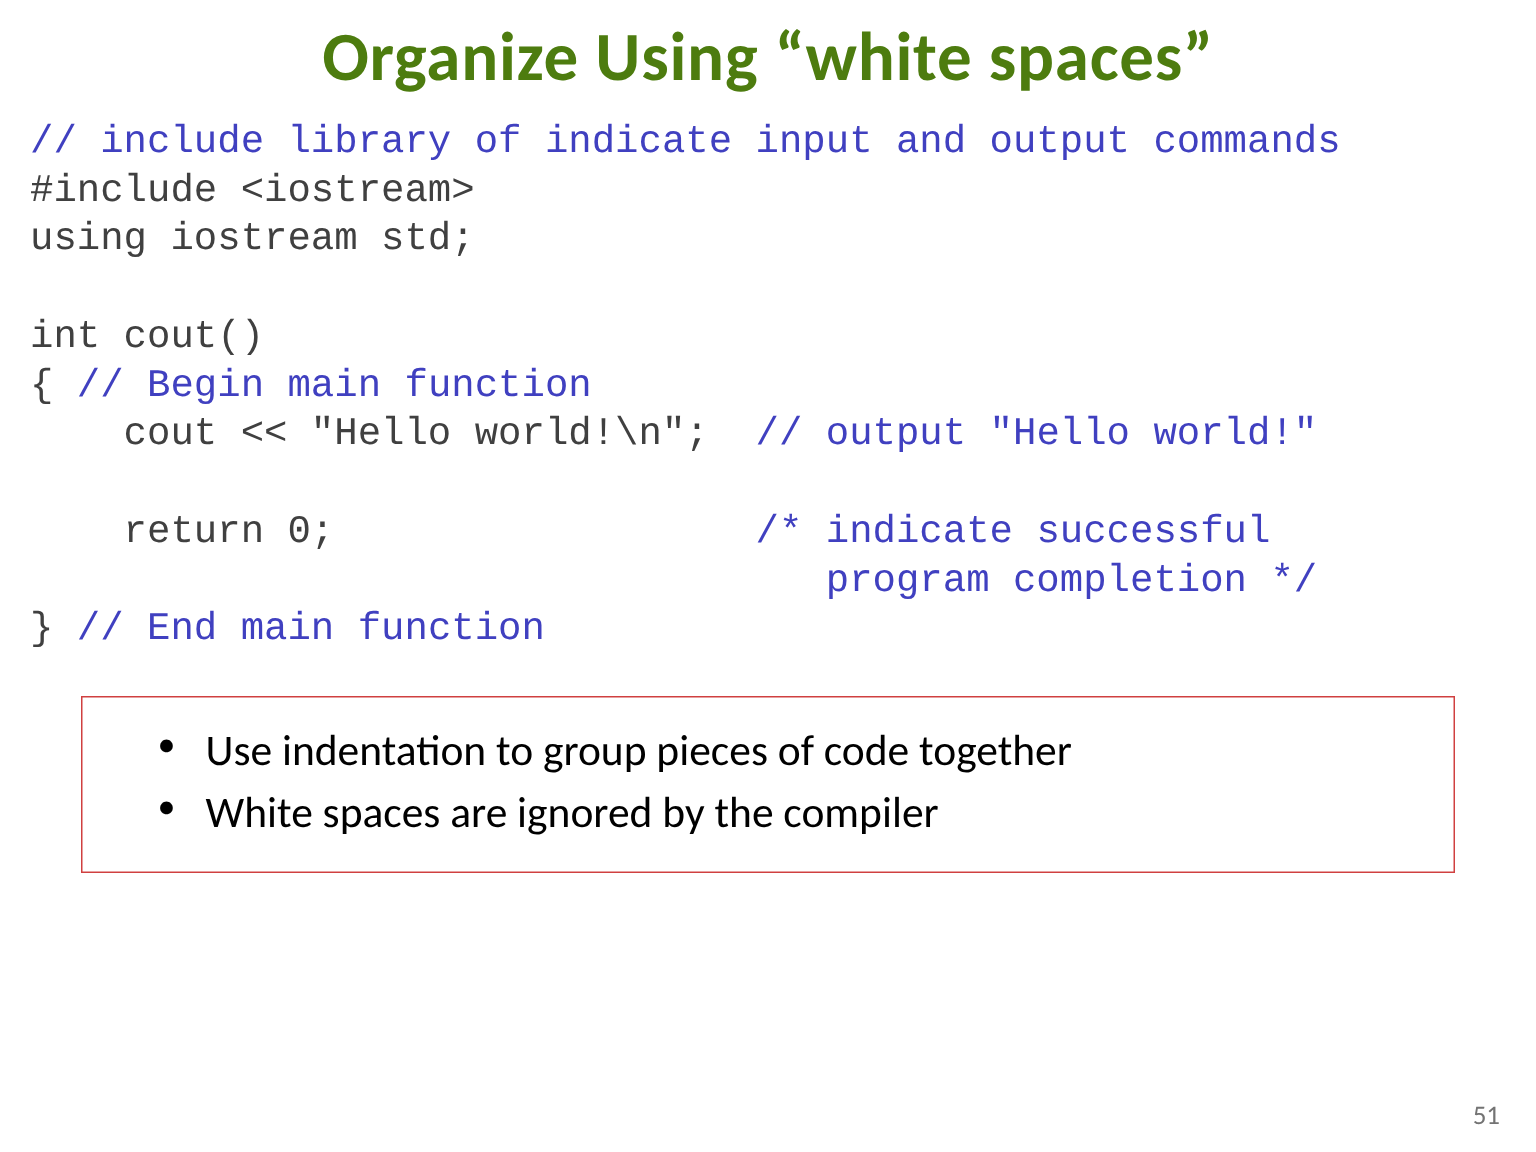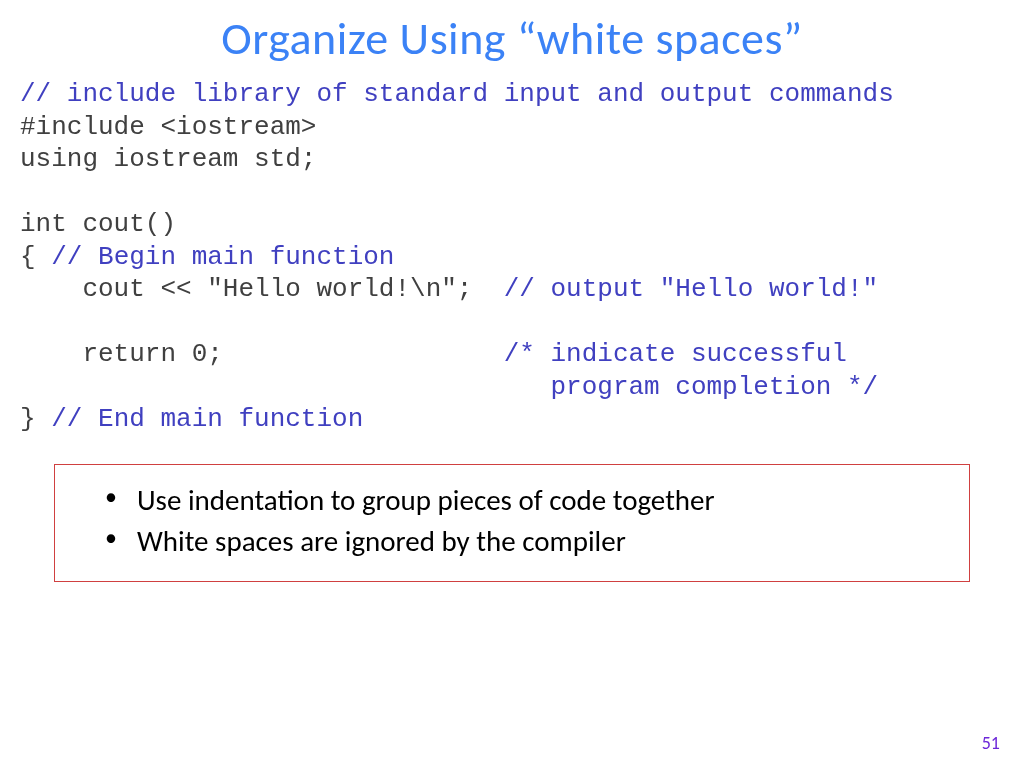--- a/index.html
+++ b/index.html
@@ -15,23 +15,23 @@
       overflow: hidden;
       position: relative;
     }
     .slide {
       padding: 10px 20px 20px 20px;
       height: 100%;
       position: relative;
     }
     .title {
       font-size: 46px;
-      font-weight: 400;
+      font-weight: 700;
       text-align: center;
-      color: #3b82f6;
+      color: #4d7c0f;
       margin-bottom: 12px;
       letter-spacing: 0.5px;
     }
     .code-block {
       font-family: "Courier New", Courier, monospace;
       font-size: 26px;
       line-height: 1.25;
       color: #404040;
       white-space: pre;
       margin-bottom: 28px;
@@ -65,31 +65,31 @@
       left: 0;
       top: 0;
       font-size: 24px;
       color: #000;
     }
     .page-number {
       position: absolute;
       bottom: 14px;
       right: 24px;
       font-size: 18px;
-      color: #6d28d9;
+      color: #737373;
     }
   </style>
 </head>
 <body>
 
 <div class="slide">
 
   <h1 class="title">Organize Using “white spaces”</h1>
 
-  <div class="code-block"><span class="comment">// include library of standard input and output commands</span>
+  <div class="code-block"><span class="comment">// include library of indicate input and output commands</span>
 <span class="code">#include &lt;iostream&gt;</span>
 <span class="code">using iostream std;</span>
 <span></span>
 <span class="code">int cout()</span>
 <span class="code">{ </span><span class="comment">// Begin main function</span>
 <span class="code">    cout &lt;&lt; "Hello world!\n";  </span><span class="comment">// output "Hello world!"</span>
 <span></span>
 <span class="code">    return 0;                  </span><span class="comment">/* indicate successful</span>
 <span class="comment">                                  program completion */</span>
 <span class="code">} </span><span class="comment">// End main function</span></div>

